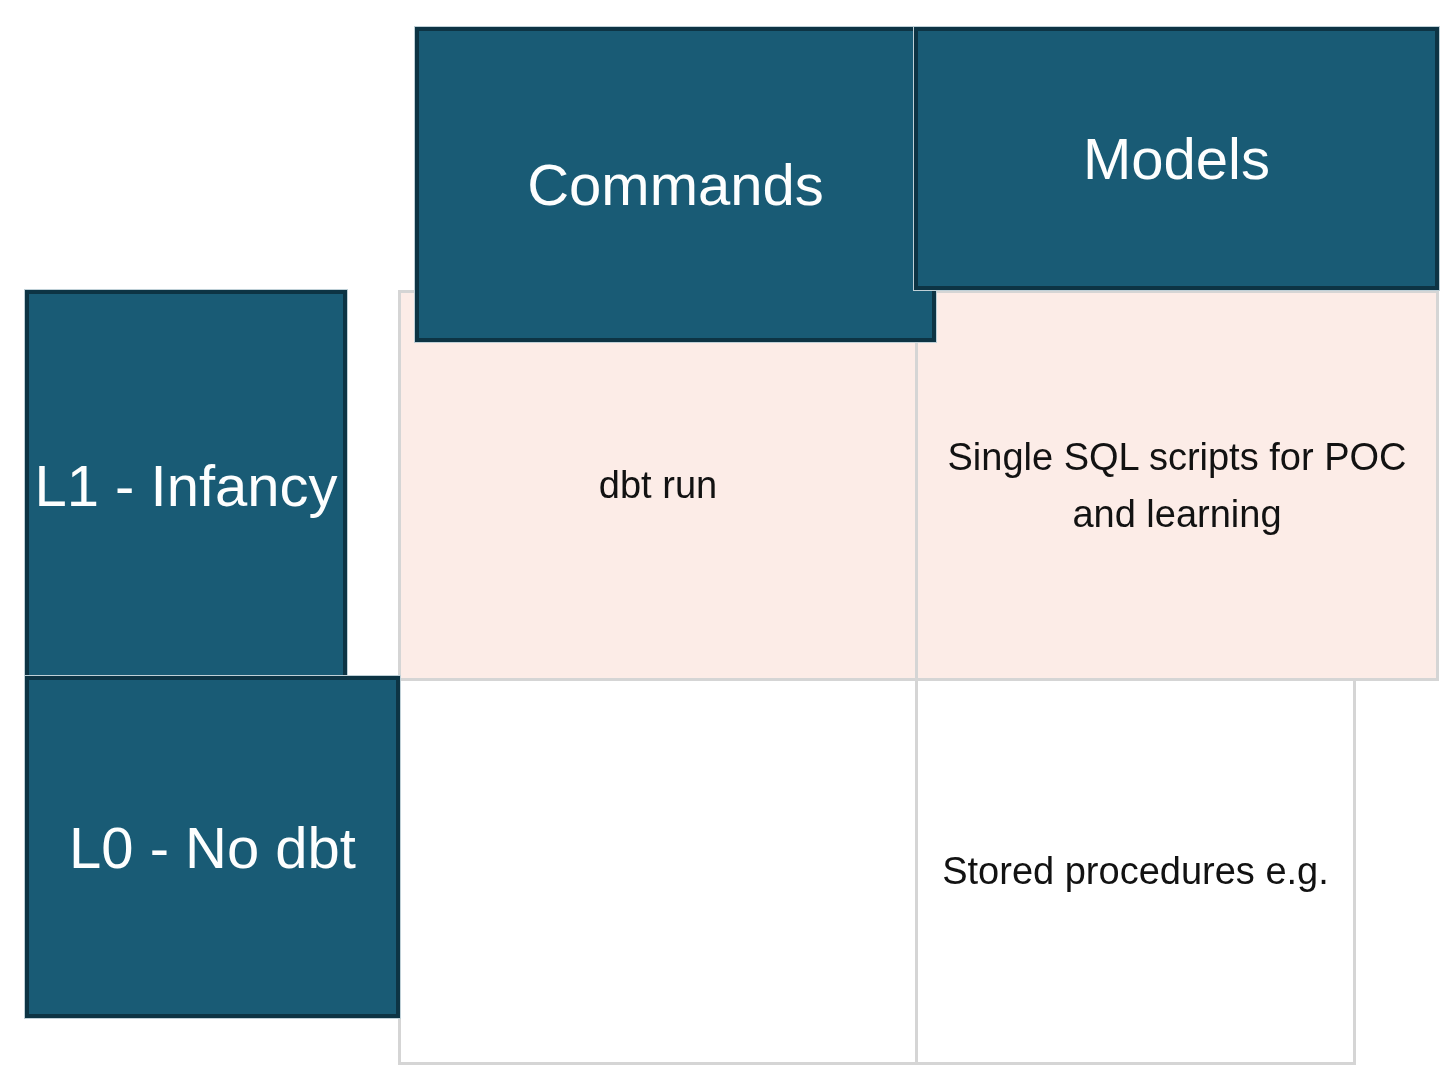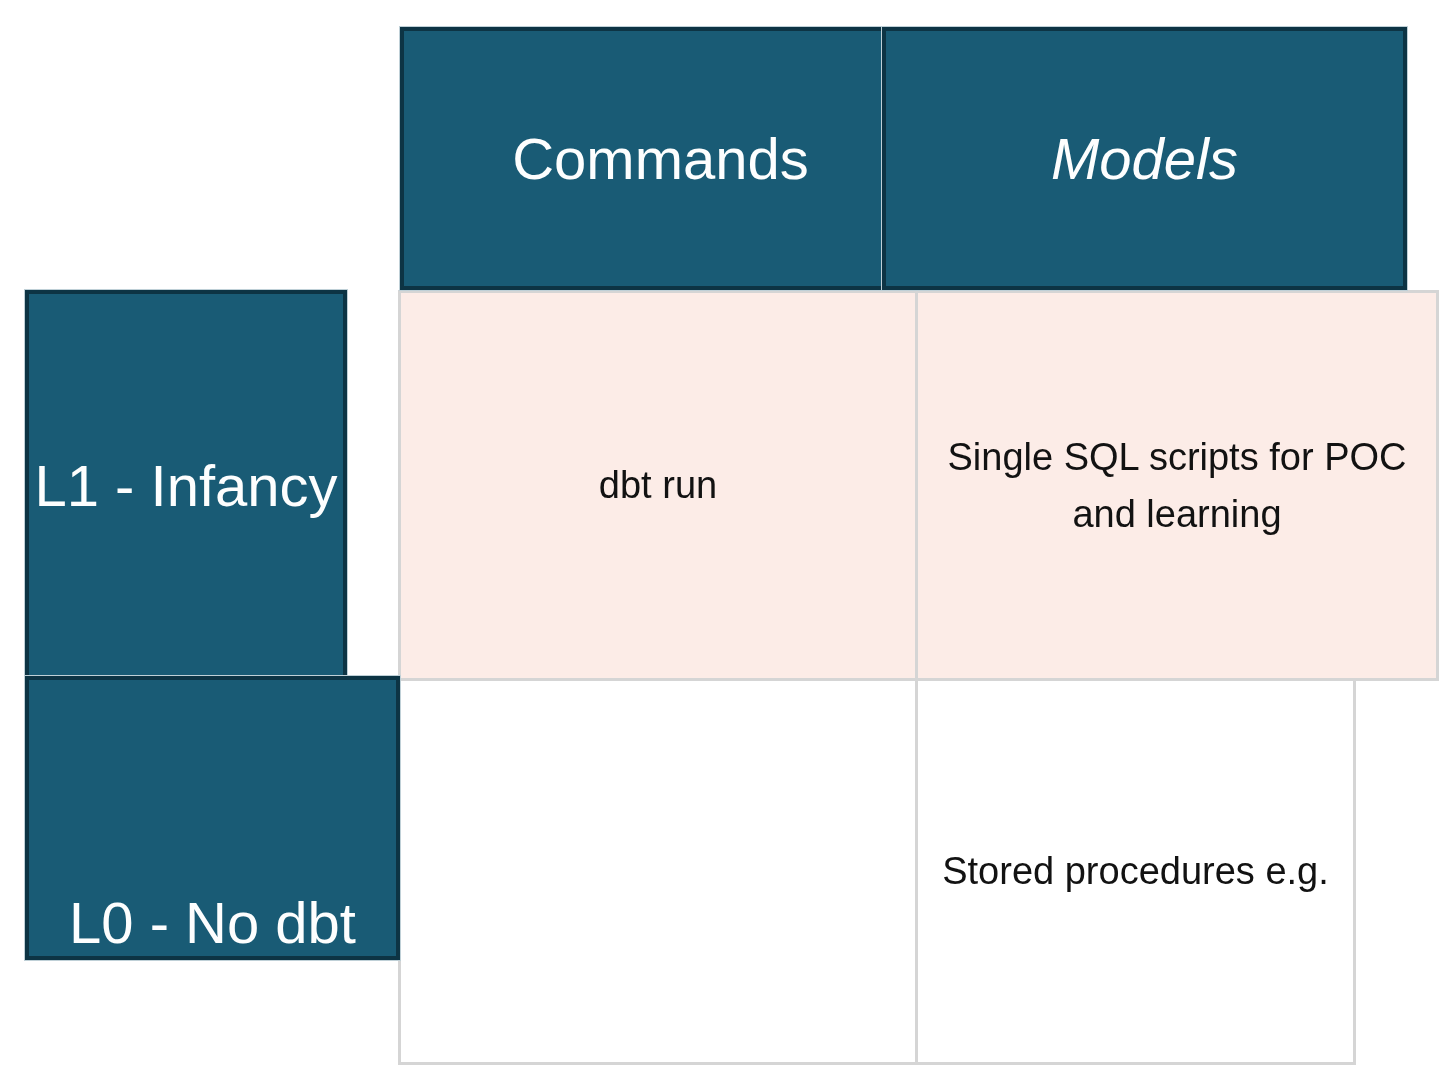--- a/index.html
+++ b/index.html
@@ -40,24 +40,24 @@
     border: 3px solid #d5d5d5;
     color: #121212;
     font-size: 38px;
     font-weight: 400;
     z-index: 1;
     line-height: 1.5;
   }
   .row-l1 { background: #fcece7; }
   .row-l0 { background: #ffffff; }
 
-  #hdr-commands { left: 400px; top: 27px;  width: 521px; height: 263px; }
-  #hdr-models   { left: 882px; top: 27px;  width: 525px; height: 263px; font-style: italic; }
+  #hdr-commands { left: 415px; top: 27px;  width: 521px; height: 315px; }
+  #hdr-models   { left: 914px; top: 27px;  width: 525px; height: 263px; }
   #rh-l1        { left: 25px;  top: 290px; width: 322px; height: 390px; }
-  #rh-l0        { left: 25px;  top: 676px; width: 375px; height: 284px; align-items: flex-end; }
+  #rh-l0        { left: 25px;  top: 676px; width: 375px; height: 342px; }
 
   #c-l1-commands { left: 398px; top: 290px; width: 520px; height: 391px; }
   #c-l1-models   { left: 915px; top: 290px; width: 524px; height: 391px; }
   #c-l0-commands { left: 398px; top: 678px; width: 520px; height: 387px; }
   #c-l0-models   { left: 915px; top: 678px; width: 441px; height: 387px; }
 
   .wrap-text { max-width: 500px; }
 </style>
 </head>
 <body>

